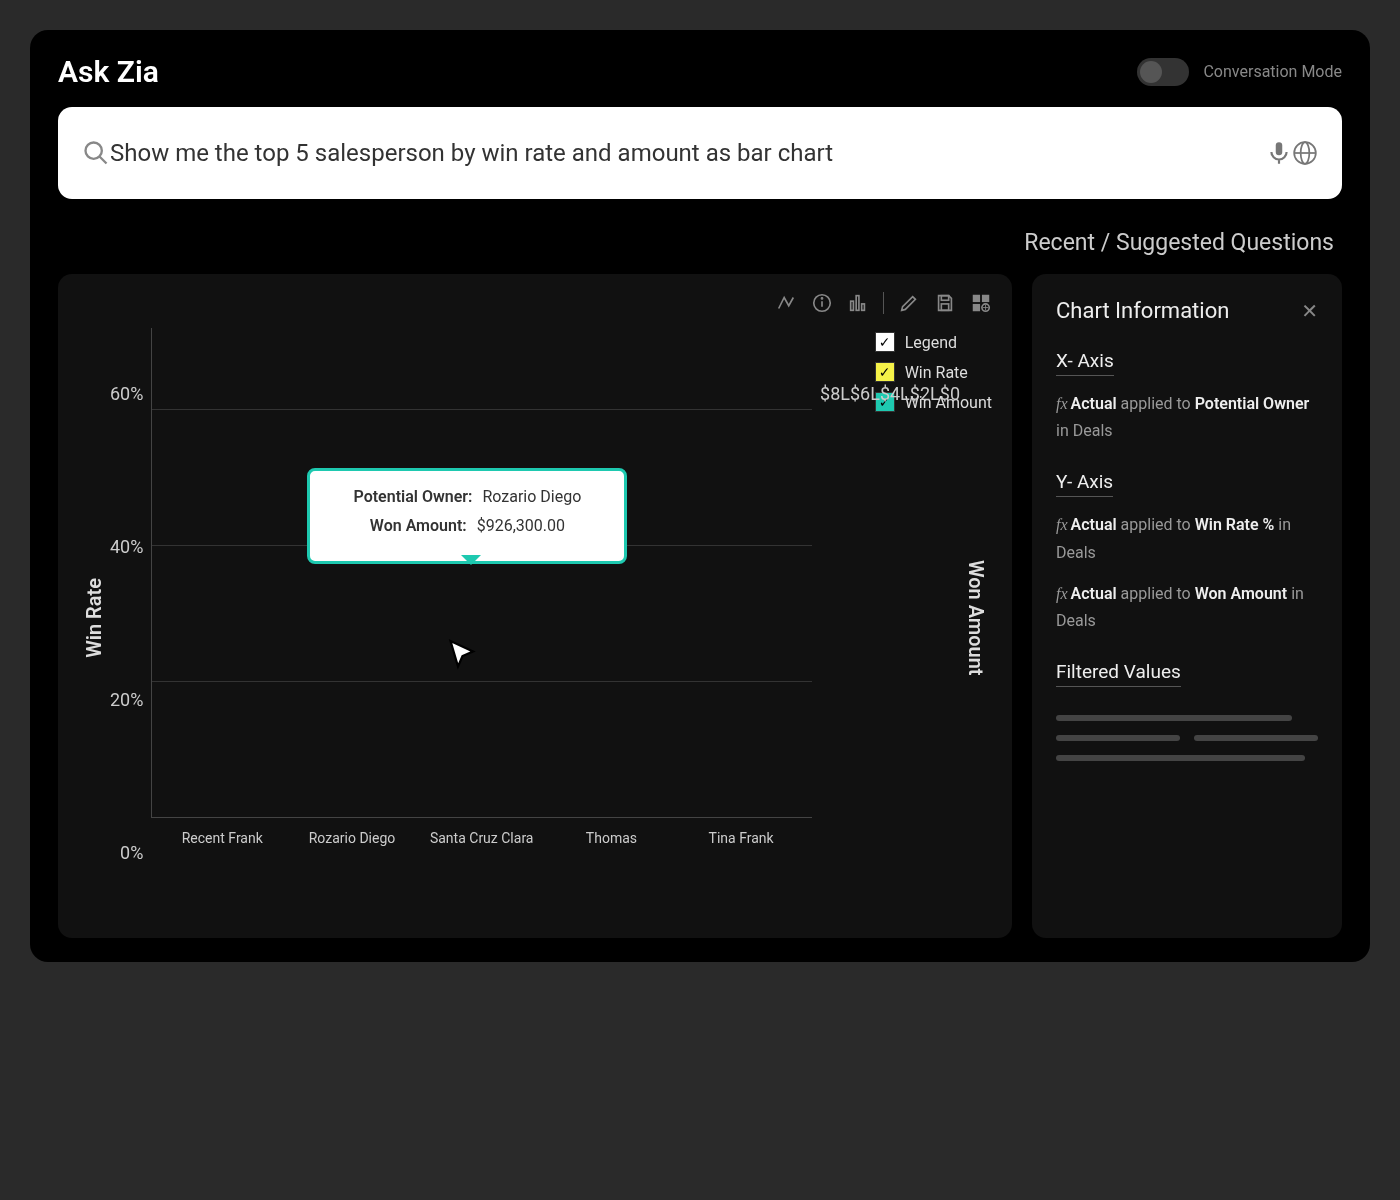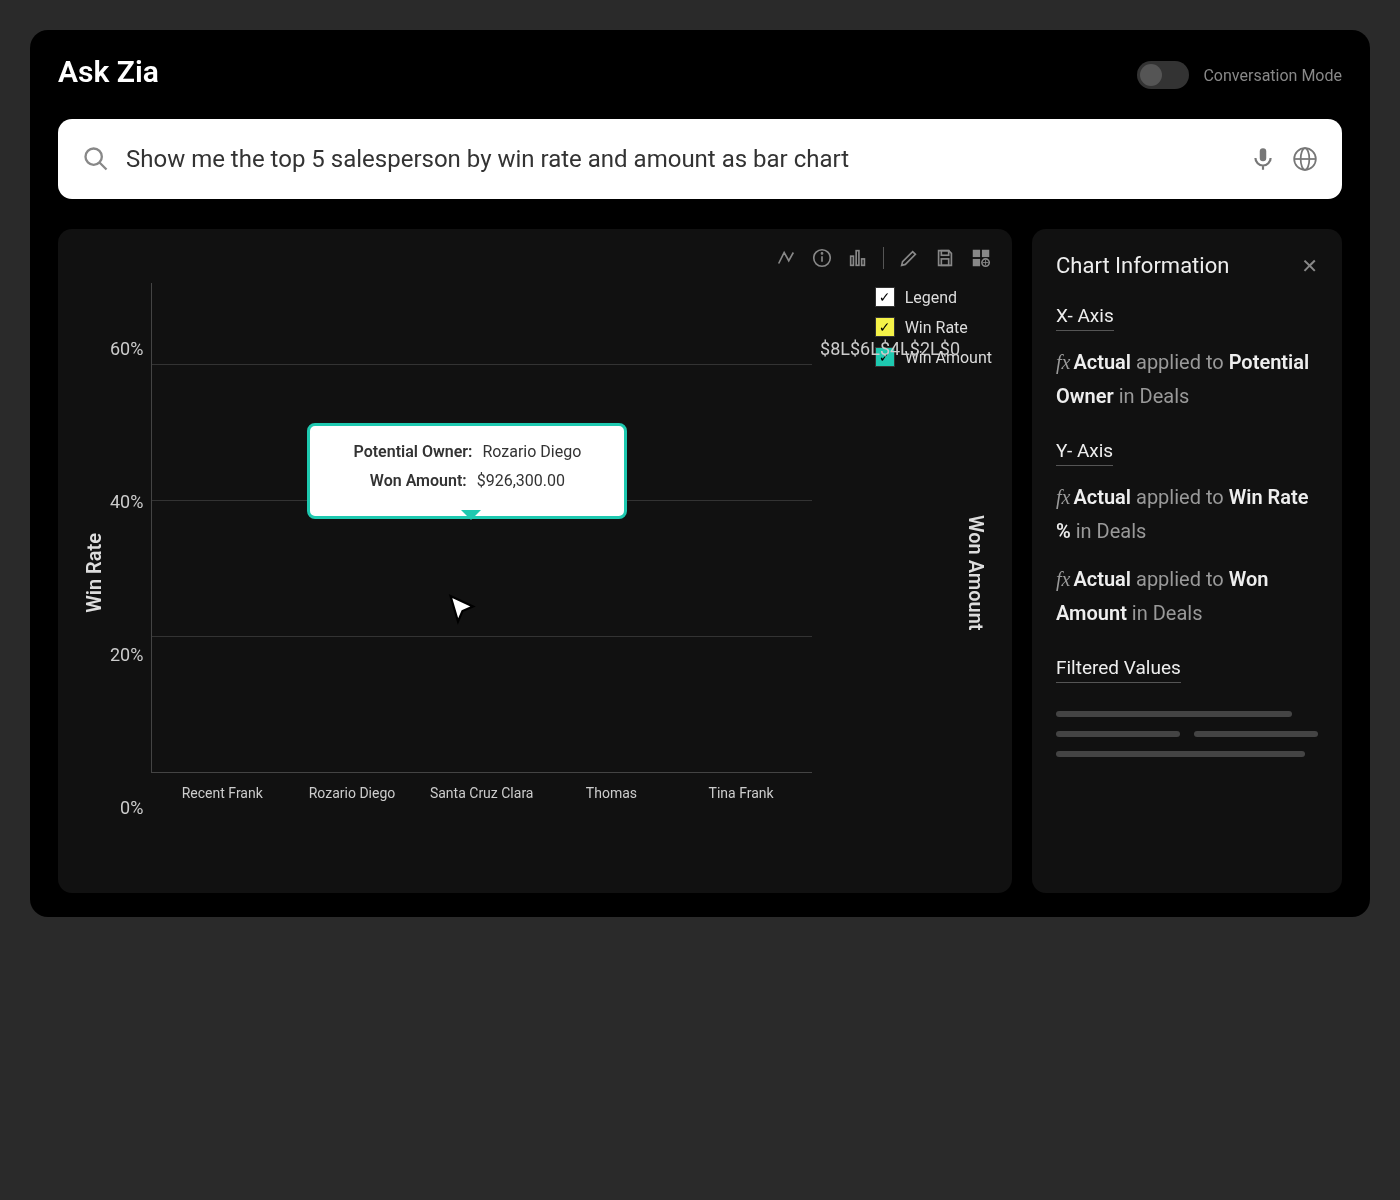--- a/index.html
+++ b/index.html
@@ -1,24 +1,24 @@
 <!DOCTYPE html>
 <html><head>
 <meta charset="utf-8">
 <style>
 *{box-sizing:border-box;margin:0;padding:0;font-family:-apple-system,BlinkMacSystemFont,"Segoe UI",Roboto,sans-serif}
 body{background:#2a2a2a;padding:30px;color:#e0e0e0}
 .window{background:#000;border-radius:18px;padding:24px 28px;max-width:1340px;margin:0 auto}
-.header{display:flex;justify-content:space-between;align-items:flex-end;margin-bottom:30px}
+.header{display:flex;justify-content:space-between;align-items:center;margin-bottom:18px}
 .title{font-size:30px;font-weight:600;color:#fff}
 .conv-mode{display:flex;align-items:center;gap:14px}
 .toggle{width:52px;height:28px;background:#333;border-radius:14px;position:relative;cursor:pointer}
 .toggle::after{content:"";position:absolute;width:22px;height:22px;background:#555;border-radius:50%;top:3px;left:3px}
 .conv-label{font-size:16px;color:#888}
-.searchbar{background:#fff;border-radius:14px;height:80px;display:flex;align-items:center;padding:0 24px;gap:16px;margin-bottom:30px}
+.searchbar{background:#fff;border-radius:14px;height:92px;display:flex;align-items:center;padding:0 24px;gap:0;margin-bottom:30px}
 .searchbar .sicon{width:28px;height:28px;flex-shrink:0}
 .searchbar input{flex:1;border:none;outline:none;font-size:24px;color:#333;background:transparent}
 .searchbar .ricon{width:26px;height:26px;flex-shrink:0;cursor:pointer}
 .suggested{text-align:right;font-size:23px;color:#ccc;margin-bottom:18px;padding-right:8px}
 .content{display:flex;gap:20px}
 .chart-panel{flex:1;background:#111;border-radius:14px;padding:18px 20px 30px;position:relative}
 .chart-tools{display:flex;justify-content:flex-end;align-items:center;gap:14px;margin-bottom:14px;color:#888}
 .chart-tools .divider{width:1px;height:22px;background:#555}
 .chart-tools .ticon{width:22px;height:22px;cursor:pointer;color:#888}
 .chart-body{display:flex;height:580px;position:relative}
@@ -50,21 +50,21 @@
 .tooltip .lbl{font-weight:600}
 .tooltip .cta{text-align:center;margin-top:12px;font-size:15px;color:#444}
 .tooltip::after{content:"";position:absolute;bottom:-14px;left:48%;border:10px solid transparent;border-top-color:#1ec9b0}
 .cursor{position:absolute;top:310px;left:294px;z-index:11}
 .info-panel{width:310px;background:#111;border-radius:14px;padding:24px}
 .info-head{display:flex;justify-content:space-between;align-items:center;margin-bottom:26px}
 .info-title{font-size:22px;color:#eee}
 .info-close{color:#888;cursor:pointer;font-size:20px}
 .axis-section{margin-bottom:26px}
 .axis-title{font-size:19px;color:#eee;border-bottom:1px solid #555;display:inline-block;padding-bottom:3px;margin-bottom:14px}
-.axis-desc{font-size:20px;color:#999;line-height:1.7;margin-bottom:14px}
+.axis-desc{font-size:16px;color:#999;line-height:1.7;margin-bottom:14px}
 .axis-desc .b{color:#eee;font-weight:600}
 .axis-desc .fx{font-style:italic;font-family:serif;margin-right:3px}
 .filter-bars{margin-top:14px}
 .filter-bar{height:6px;background:#444;border-radius:3px;margin-bottom:14px}
 .filter-row{display:flex;gap:14px}
 .filter-row .filter-bar{flex:1}
 </style>
 </head>
 <body>
 
@@ -87,20 +87,21 @@
         <rect x="9" y="2" width="6" height="12" rx="3"></rect>
         <path d="M5 11a7 7 0 0014 0M12 18v4" stroke="#777" stroke-width="2" fill="none"></path>
       </svg>
     <svg class="ricon" viewBox="0 0 24 24" fill="none" stroke="#777" stroke-width="1.6">
         <circle cx="12" cy="12" r="10"></circle>
         <ellipse cx="12" cy="12" rx="4" ry="10"></ellipse>
         <line x1="2" y1="12" x2="22" y2="12"></line>
       </svg>
   </div>
 
+  <div class="suggested">Recent / Suggested Questions</div>
 
   <div class="content">
     <div class="chart-panel">
       <div class="chart-tools">
         <svg class="ticon" viewBox="0 0 24 24" fill="none" stroke="currentColor" stroke-width="1.8">
             <path d="M4 18L10 6l5 9 5-9"></path>
           </svg>
         <svg class="ticon" viewBox="0 0 24 24" fill="none" stroke="currentColor" stroke-width="1.8">
             <circle cx="12" cy="12" r="9"></circle>
             <line x1="12" y1="10" x2="12" y2="16"></line>

